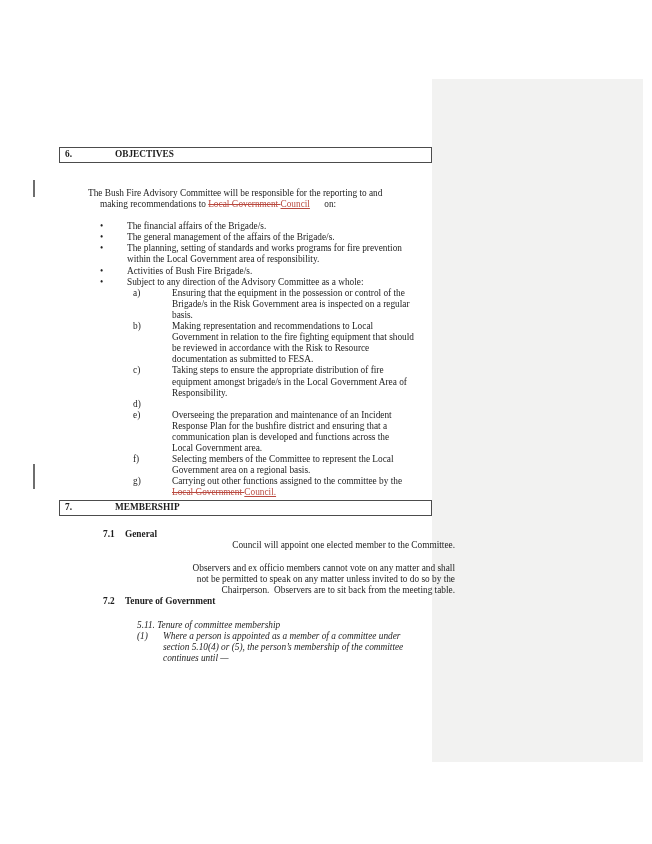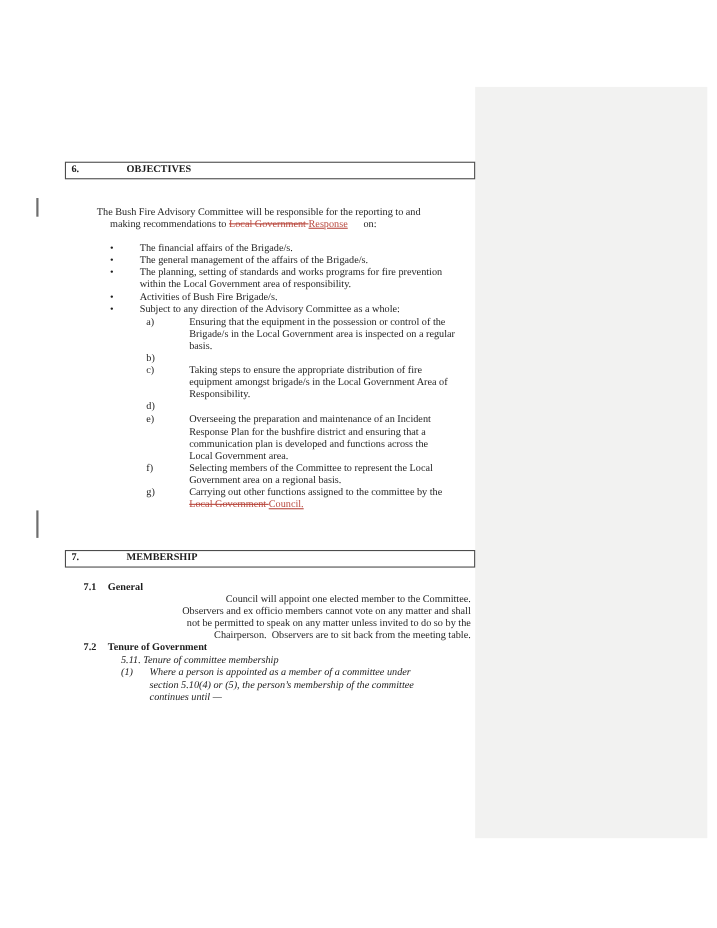--- a/index.html
+++ b/index.html
@@ -16,37 +16,37 @@
   .sec-box{
     position:absolute;left:59px;width:371px;height:14px;
     border:1px solid #4c4c4c;display:flex;align-items:center;
     font-weight:bold;background:#ffffff;
   }
   #sec6-box{top:147px;}
   #sec7-box{top:500px;}
   .sec-box .num{padding-left:5px;width:55px;box-sizing:border-box;}
 
   #sec6-body{position:absolute;left:88px;top:188px;width:352px;}
-  #sec7-body{position:absolute;left:76px;top:529px;width:352px;}
+  #sec7-body{position:absolute;left:103px;top:529px;width:352px;}
 
   .pre{white-space:pre;padding-left:12px;}
   .intro{margin-bottom:11px;}
   .del{color:#b9493f;text-decoration:line-through;white-space:pre;}
   .ins{color:#b9493f;text-decoration:underline;white-space:pre;}
 
   .b-row{display:flex;}
   .b-row .marker{margin-left:12px;width:15px;flex:none;}
   .l-row{display:flex;}
   .l-row .lspace{width:45px;flex:none;}
   .l-row .llabel{width:27px;flex:none;}
 
   .h-row{display:flex;font-weight:bold;}
   .h-row .hnum{width:22px;flex:none;}
   .indent{margin-left:22px;text-align:right;}
-  .gap12{}
+  .gap12{margin-top:12px;}
   .gap10{}
   .italic{font-style:italic;}
   .quote{margin-left:34px;}
   .q-row{display:flex;}
   .q-row .qlabel{width:14px;flex:none;}
 </style>
 </head>
 <body>
 
 <div class="gray-panel"></div>
@@ -54,21 +54,21 @@
 <div class="change-bar" id="bar2"></div>
 
 <div class="sec-box" id="sec6-box">
   <span class="num">6.</span>
   <span class="ttl">OBJECTIVES</span>
 </div>
 
 <div id="sec6-body">
   <div class="intro">
     <span>The Bush Fire Advisory Committee will be responsible for the reporting to and</span><br>
-    <span class="pre">making recommendations to </span><span class="del">Local Government </span><span class="ins">Response</span><span class="pre"> on:</span>
+    <span class="pre">making recommendations to </span><span class="del">Local Government </span><span class="ins">Council</span><span class="pre"> on:</span>
   </div>
 
   <div>
     <div class="b-row">
       <span class="marker">•</span>
       <span class="pre">The financial affairs of the Brigade/s.</span>
     </div>
     <div class="b-row">
       <span class="marker">•</span>
       <span class="pre">The general management of the affairs of the Brigade/s.</span>
@@ -86,26 +86,30 @@
       <span class="marker">•</span>
       <span class="pre">Subject to any direction of the Advisory Committee as a whole:</span>
     </div>
   </div>
 
   <div>
     <div class="l-row">
       <span class="lspace"></span>
       <span class="llabel">a)</span>
       <span class="pre">Ensuring that the equipment in the possession or control of the
-Brigade/s in the Local Government area is inspected on a regular
+Brigade/s in the Risk Government area is inspected on a regular
 basis.</span>
     </div>
     <div class="l-row">
       <span class="lspace"></span>
       <span class="llabel">b)</span>
+      <span class="pre">Making representation and recommendations to Local
+Government in relation to the fire fighting equipment that should
+be reviewed in accordance with the Risk to Resource
+documentation as submitted to FESA.</span>
     </div>
     <div class="l-row">
       <span class="lspace"></span>
       <span class="llabel">c)</span>
       <span class="pre">Taking steps to ensure the appropriate distribution of fire
 equipment amongst brigade/s in the Local Government Area of
 Responsibility.</span>
     </div>
     <div class="l-row">
       <span class="lspace"></span>

